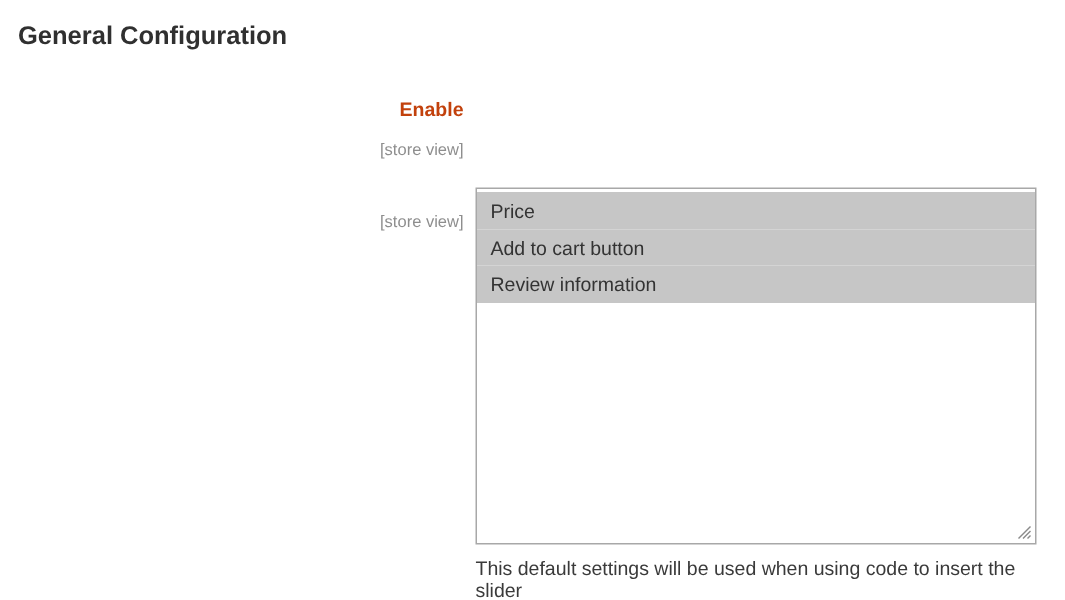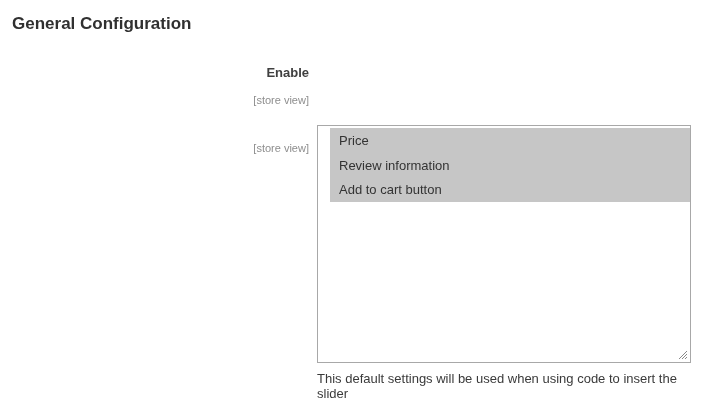--- a/index.html
+++ b/index.html
@@ -30,21 +30,21 @@
   .label-col {
     flex: none;
     width: 297px;
     text-align: right;
     padding-top: 3px;
   }
   .field-label {
     display: block;
     font-size: 13px;
     font-weight: 700;
-    color: #404040;
+    color: #c2410c;
     line-height: 14px;
   }
   .scope {
     font-size: 11px;
     color: #8e8e8e;
     line-height: 13px;
     margin-top: 14px;
   }
   .field-col {
     flex: none;
@@ -100,21 +100,20 @@
   }
   .option {
     height: 24.7px;
     display: flex;
     align-items: center;
     padding-left: 9px;
     font-size: 13px;
     color: #333333;
     background: #c6c6c6;
     cursor: pointer;
-    margin-left: 12px;
   }
   .resize-handle {
     position: absolute;
     right: 2px;
     bottom: 2px;
     cursor: nwse-resize;
   }
 </style>
 </head>
 <body>
@@ -131,22 +130,22 @@
       </div>
     </div>
 
     <div class="row">
       <div class="label-col">
         <div class="scope">[store view]</div>
       </div>
       <div class="field-col">
         <div class="multiselect">
           <div class="option">Price</div>
+          <div class="option">Add to cart button</div>
           <div class="option">Review information</div>
-          <div class="option">Add to cart button</div>
           <svg class="resize-handle" width="11" height="11" viewBox="0 0 11 11">
             <line x1="2" y1="10" x2="10" y2="2" stroke="#8a8a8a" stroke-width="1"></line>
             <line x1="5" y1="10" x2="10" y2="5" stroke="#8a8a8a" stroke-width="1"></line>
             <line x1="8" y1="10" x2="10" y2="8" stroke="#8a8a8a" stroke-width="1"></line>
           </svg>
         </div>
         <p class="note note-2">This default settings will be used when using code to insert the slider</p>
       </div>
     </div>
 

